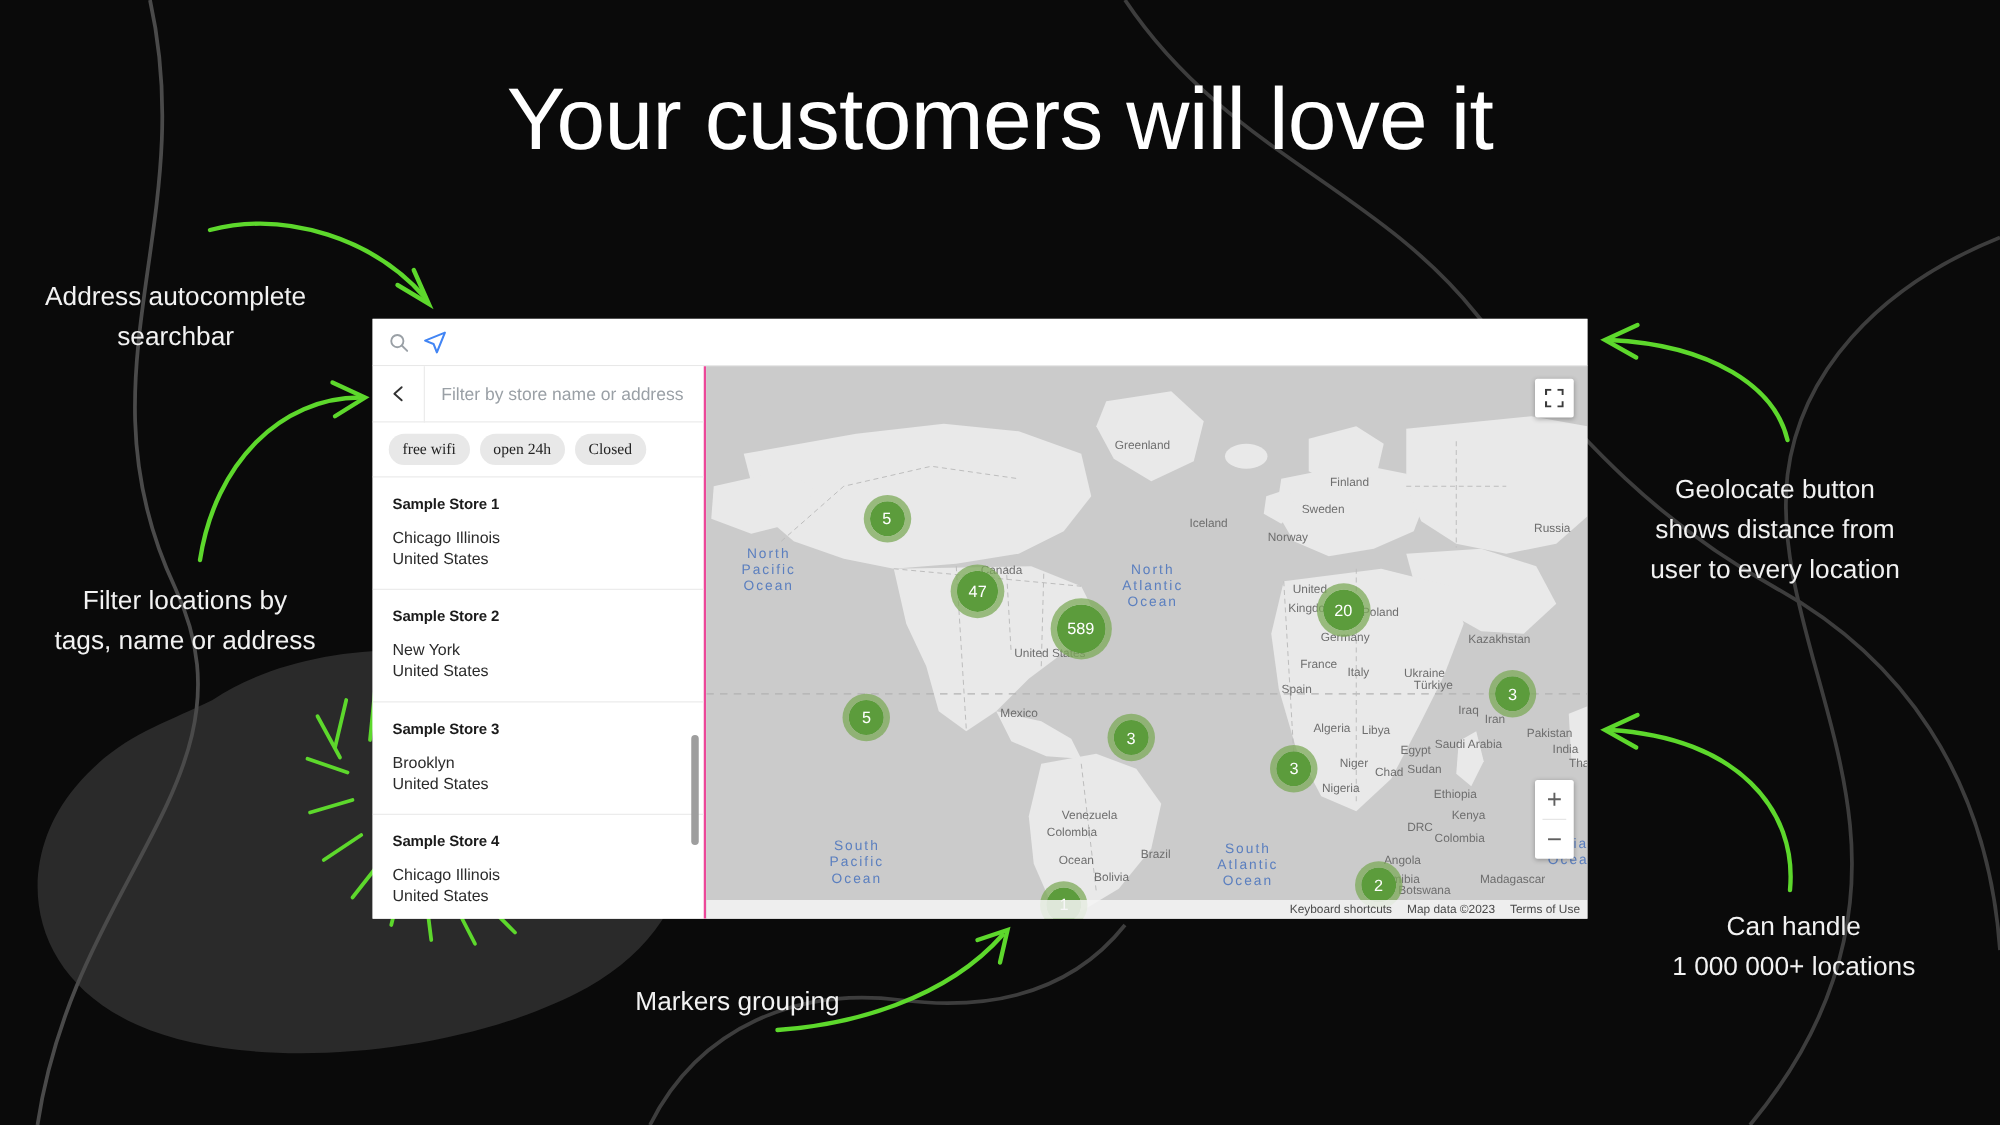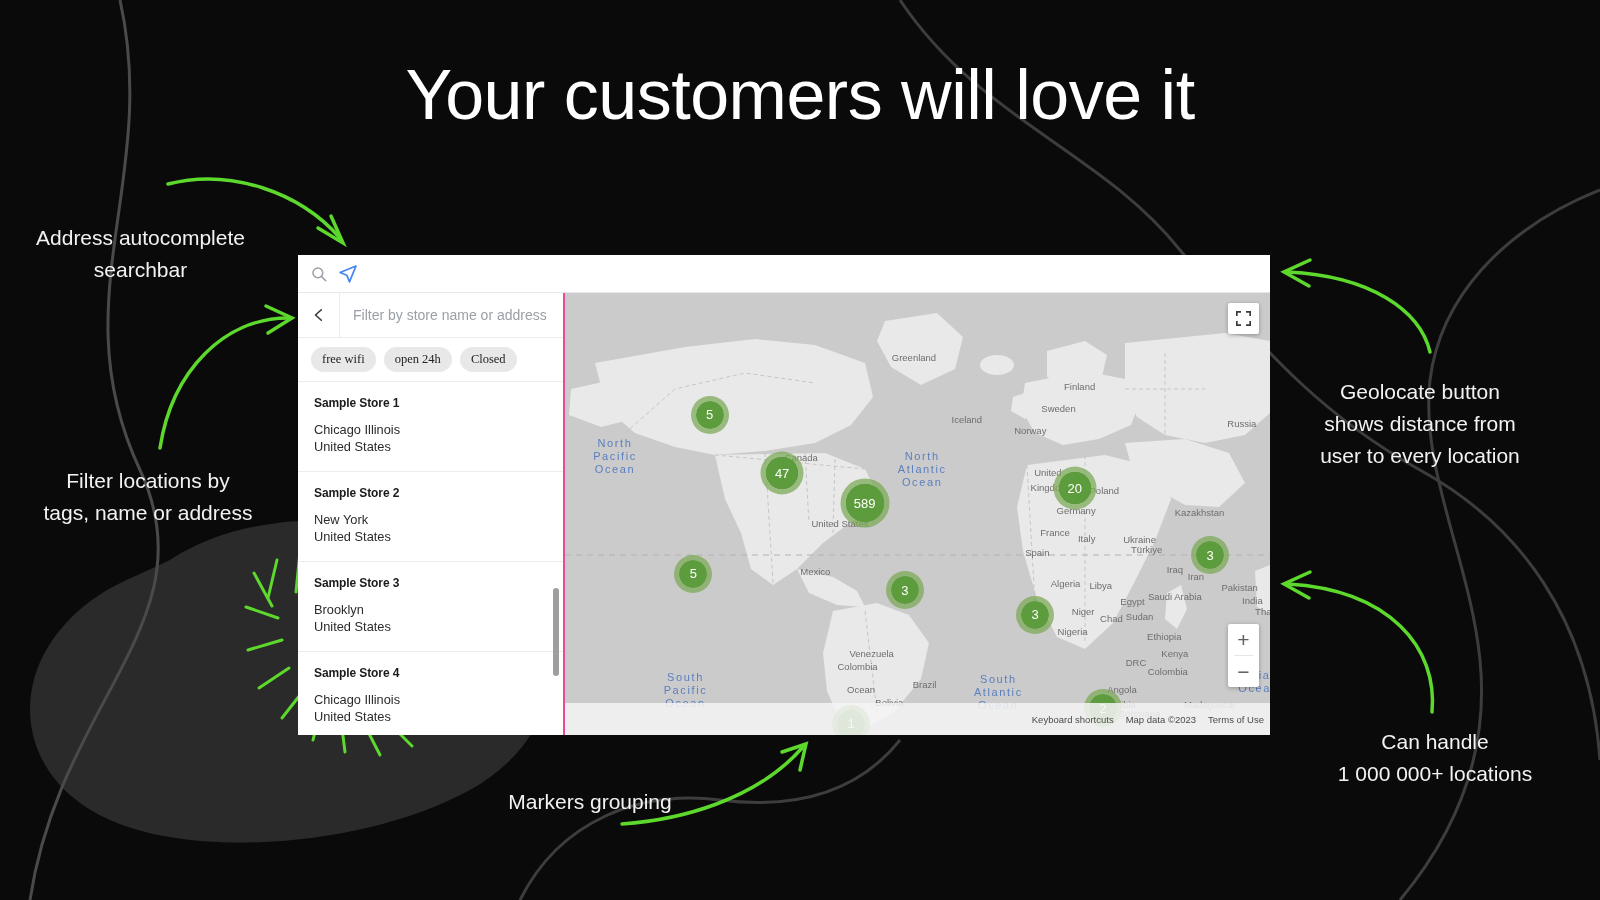--- a/index.html
+++ b/index.html
@@ -205,21 +205,21 @@
     font-size: 21px;
     color: #5f5f5f;
     cursor: pointer;
     font-family: "Liberation Sans", sans-serif;
   }
   .zoom-sep { height: 1px; background: #e6e6e6; margin: 0 6px; }
 
   .attrib {
     position: absolute;
     left: 0; right: 0; bottom: 0;
-    height: 32px;
+    height: 15px;
     background: rgba(245,245,245,0.85);
     display: flex;
     align-items: center;
     justify-content: flex-end;
     gap: 12px;
     padding-right: 6px;
     font-size: 9.5px;
     color: #4a4a4a;
     white-space: nowrap;
   }

